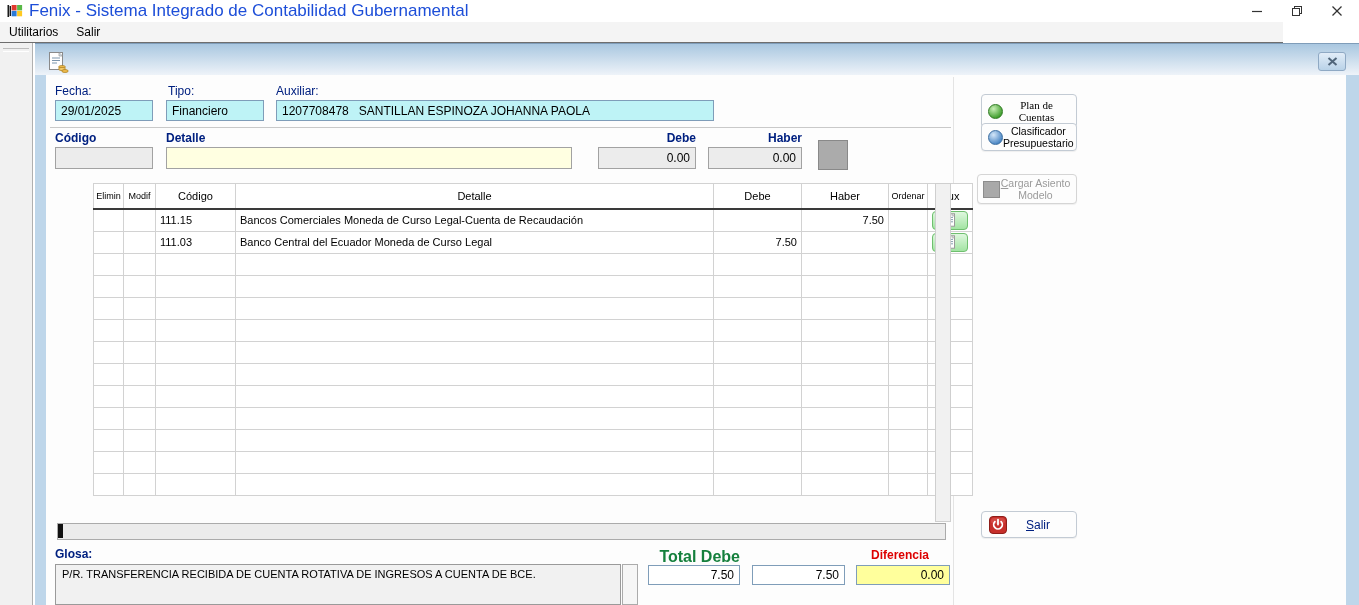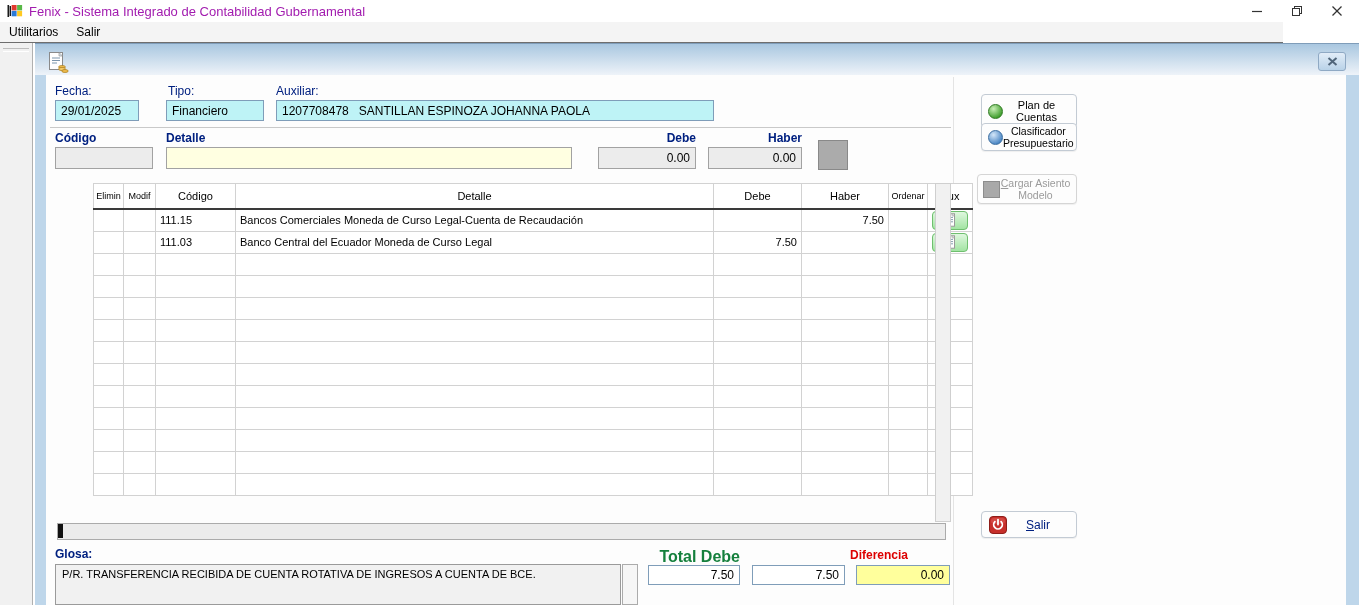--- a/index.html
+++ b/index.html
@@ -5,21 +5,21 @@
   html,body{margin:0;padding:0;}
   body{
     width:1359px;height:605px;position:relative;overflow:hidden;
     font-family:"Liberation Sans",sans-serif;font-size:12px;color:#000;background:#fff;
   }
   .abs{position:absolute;}
 
   
   .titlebar{left:0;top:0;width:1359px;height:22px;background:#ffffff;display:flex;align-items:center;}
   .app-icon{margin-left:7px;width:16px;height:16px;flex:0 0 auto;}
-  .title-text{margin-left:6px;font-size:13px;color:#a21caf;}
+  .title-text{margin-left:6px;font-size:17px;color:#1d4ed8;}
   .win-controls{position:absolute;right:2px;top:0;height:22px;display:flex;}
   .win-btn{width:40px;height:22px;display:flex;align-items:center;justify-content:center;cursor:default;}
 
   
   .menubar{left:0;top:22px;width:1283px;height:21px;background:#f4f4f4;display:flex;align-items:center;border-bottom:1px solid #6e6e6e;box-sizing:border-box;}
   .menu-item{padding:2px 9px;color:#000;}
 
   
   .left-panel{left:0;top:43px;width:33px;height:562px;background:#f1f1f1;border-right:1px solid #b0b0b0;box-sizing:border-box;}
   .left-grip{left:3px;top:48px;width:26px;height:2px;border-top:1px solid #bdbdbd;border-bottom:1px solid #fff;}
@@ -57,21 +57,21 @@
   td.c-debe,td.c-haber{text-align:right;padding-right:6px;}
   .aux-btn{width:36px;height:19px;margin:0 auto;background:linear-gradient(#dff7df,#a2e4a2);border:1px solid #6fbf6f;border-radius:4px;display:flex;align-items:center;justify-content:center;padding:0;}
   .vscroll{left:935px;top:183px;width:16px;height:339px;background:#f1f1f1;border:1px solid #cfcfcf;box-sizing:border-box;}
   .grid-bottom{left:57px;top:523px;width:889px;height:17px;background:#ececec;border:1px solid #ababab;box-sizing:border-box;}
   .grid-caret{left:58px;top:524px;width:5px;height:14px;background:#111;}
 
   
   .glosa-box{left:55px;top:564px;width:566px;height:41px;background:#f1f1f1;border:1px solid #9a9a9a;box-sizing:border-box;font-size:11px;padding:3px 6px;overflow:hidden;}
   .glosa-scroll{left:622px;top:564px;width:16px;height:41px;background:#f6f6f6;border:1px solid #ababab;box-sizing:border-box;}
   .total-lbl{font-weight:bold;color:#15803d;font-size:16px;text-align:right;}
-  .dif-lbl{font-weight:bold;color:#dd0000;font-size:12px;text-align:left;}
+  .dif-lbl{font-weight:bold;color:#dd0000;font-size:12px;text-align:center;}
   .total-field{box-sizing:border-box;border:1px solid #7f9db9;background:#fff;font-size:12px;display:flex;align-items:center;justify-content:flex-end;padding:0 5px;}
   .yellow{background:#ffff9c;}
 
   
   .side-btn{background:#fdfdfd;border:1px solid #c3cbd4;border-radius:4px;box-sizing:border-box;display:flex;align-items:center;font-size:11px;box-shadow:0 1px 1px rgba(0,0,0,0.06);}
   .sphere{width:13px;height:13px;border-radius:50%;flex:0 0 auto;}
   .sphere-green{background:radial-gradient(circle at 35% 30%, #c8efb6, #3f9e2d 75%);border:1px solid #2f7a22;}
   .sphere-blue{background:radial-gradient(circle at 35% 30%, #d4e6f8, #4a86c4 75%);border:1px solid #3a6da0;}
   .btn-2line{display:flex;flex-direction:column;align-items:center;line-height:12px;flex:1;font-size:10.5px;}
   .disabled-txt{color:#9a9a9a;}
@@ -138,21 +138,21 @@
       <line x1="1.5" y1="1" x2="9.5" y2="8" stroke="#50657a" stroke-width="2"></line>
       <line x1="9.5" y1="1" x2="1.5" y2="8" stroke="#50657a" stroke-width="2"></line>
     </svg>
 </div>
 <div class="abs child-strip-left"></div>
 <div class="abs child-strip-right"></div>
 
 <span class="abs lbl" style="left:55px;top:84px;">Fecha:</span>
 <span class="abs lbl" style="left:168px;top:84px;">Tipo:</span>
 <span class="abs lbl" style="left:276px;top:84px;text-align:right;">Auxiliar:</span>
-<div class="abs field cyan" style="left:55px;top:100px;width:84px;height:21px;">29/01/2025</div>
+<div class="abs field cyan" style="left:55px;top:100px;width:98px;height:21px;">29/01/2025</div>
 <div class="abs field cyan" style="left:166px;top:100px;width:98px;height:21px;">Financiero</div>
 <div class="abs field cyan" style="left:276px;top:100px;width:438px;height:21px;white-space:pre;">1207708478   SANTILLAN ESPINOZA JOHANNA PAOLA</div>
 
 <div class="abs divider-h"></div>
 <div class="abs divider-v"></div>
 
 <span class="abs lbl-b" style="left:55px;top:131px;">Código</span>
 <span class="abs lbl-b" style="left:166px;top:131px;">Detalle</span>
 <span class="abs lbl-b" style="left:598px;top:131px;width:98px;text-align:right;">Debe</span>
 <span class="abs lbl-b" style="left:708px;top:131px;width:94px;text-align:right;">Haber</span>
@@ -350,21 +350,21 @@
 <div class="abs glosa-box">P/R. TRANSFERENCIA RECIBIDA DE CUENTA ROTATIVA DE INGRESOS A CUENTA DE BCE.</div>
 <div class="abs glosa-scroll"></div>
 
 <span class="abs total-lbl" style="left:640px;top:548px;width:100px;">Total Debe</span>
 <span class="abs total-lbl" style="left:745px;top:568px;width:100px;">Total Haber</span>
 <span class="abs dif-lbl" style="left:850px;top:548px;width:100px;">Diferencia</span>
 <div class="abs total-field" style="left:648px;top:565px;width:92px;height:20px;">7.50</div>
 <div class="abs total-field" style="left:752px;top:565px;width:93px;height:20px;">7.50</div>
 <div class="abs total-field yellow" style="left:856px;top:565px;width:94px;height:20px;">0.00</div>
 
-<div class="abs side-btn" style="left:981px;top:94px;width:96px;height:34px;padding:16px 6px;">
+<div class="abs side-btn" style="left:981px;top:94px;width:96px;height:34px;padding:16px 6px;font-family:Liberation Serif, serif;">
   <span class="sphere sphere-green"></span>
   <span style="flex:1;text-align:center;">Plan de Cuentas</span>
 </div>
 <div class="abs side-btn" style="left:981px;top:123px;width:96px;height:28px;padding:0 6px;">
   <span class="sphere sphere-blue"></span>
   <span class="btn-2line">
     <span>Clasificador</span>
     <span>Presupuestario</span>
   </span>
 </div>

